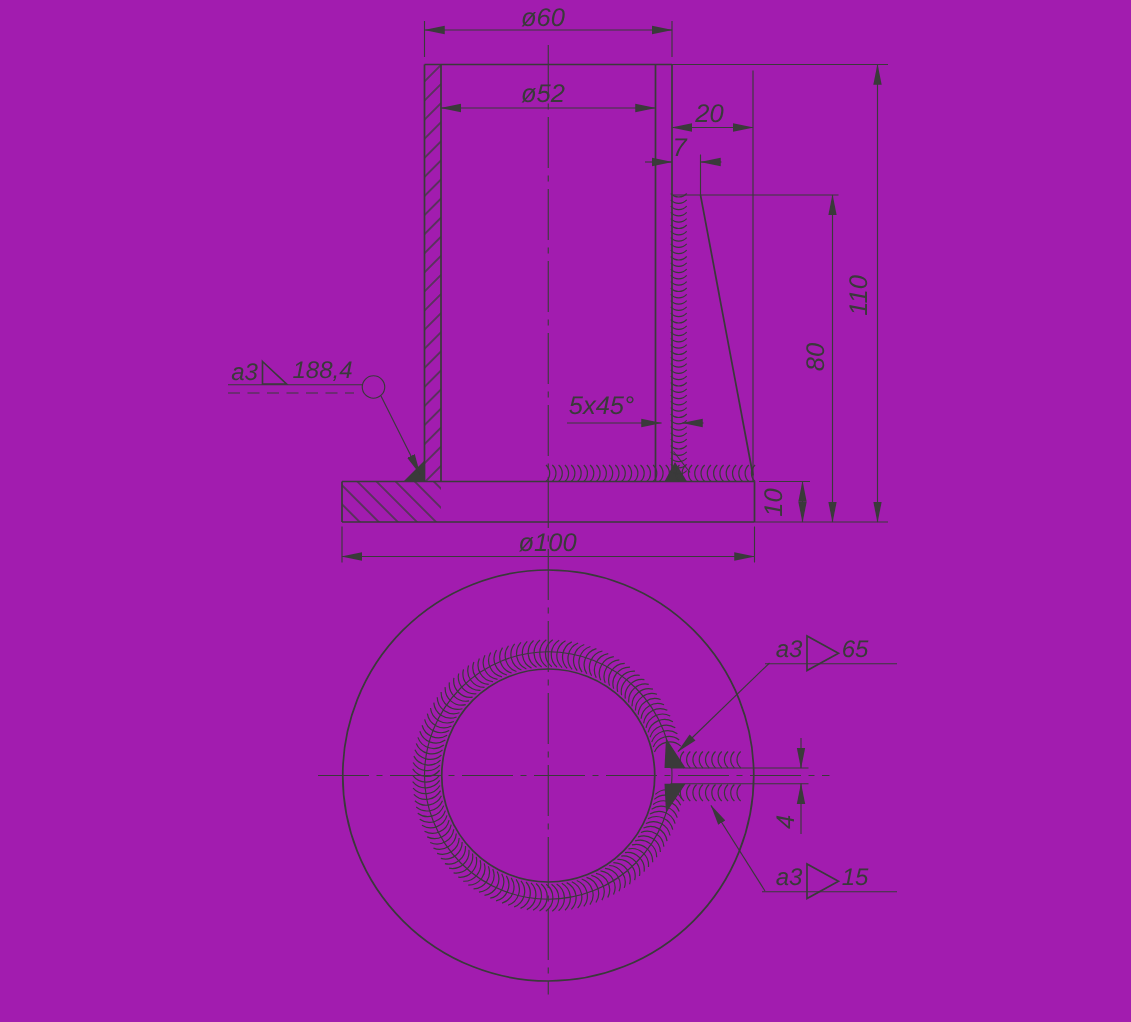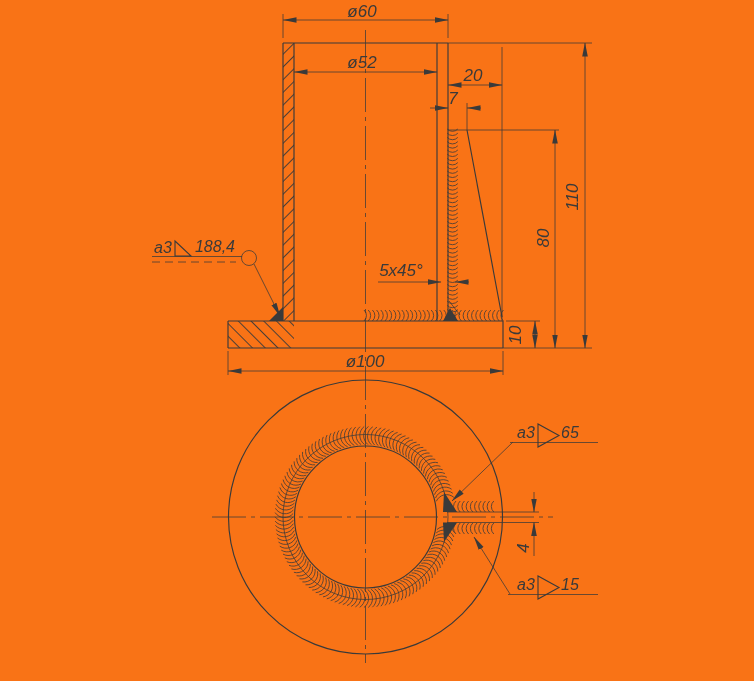--- a/index.html
+++ b/index.html
@@ -1,16 +1,16 @@
 <!DOCTYPE html>
 <html><head>
 <meta charset="utf-8">
 <style>
   html,body{margin:0;padding:0;background:#ffffff;}
-  .canvas{position:relative;width:754px;height:681px;background:#f97316;overflow:hidden;}
+  .canvas{position:relative;width:754px;height:681px;background:#a21caf;overflow:hidden;}
   svg{display:block;}
   .outline{stroke:#3a3a3a;stroke-width:1.15;fill:none;stroke-linecap:butt;}
   .thin{stroke:#3a3a3a;stroke-width:0.75;fill:none;}
   .center{stroke:#3a3a3a;stroke-width:0.75;fill:none;stroke-dasharray:34 5 4 5;}
   .dashed{stroke:#3a3a3a;stroke-width:0.75;fill:none;stroke-dasharray:8 5;}
   .solidfill{fill:#3a3a3a;stroke:none;}
   .sym{stroke:#3a3a3a;stroke-width:1.1;fill:none;}
   [data-weld] path{fill:none;stroke:#3a3a3a;stroke-width:0.8;}
   text{font-family:"Liberation Sans","DejaVu Sans",sans-serif;font-style:italic;fill:#3a3a3a;}
   .dimtxt{font-size:17px;}

